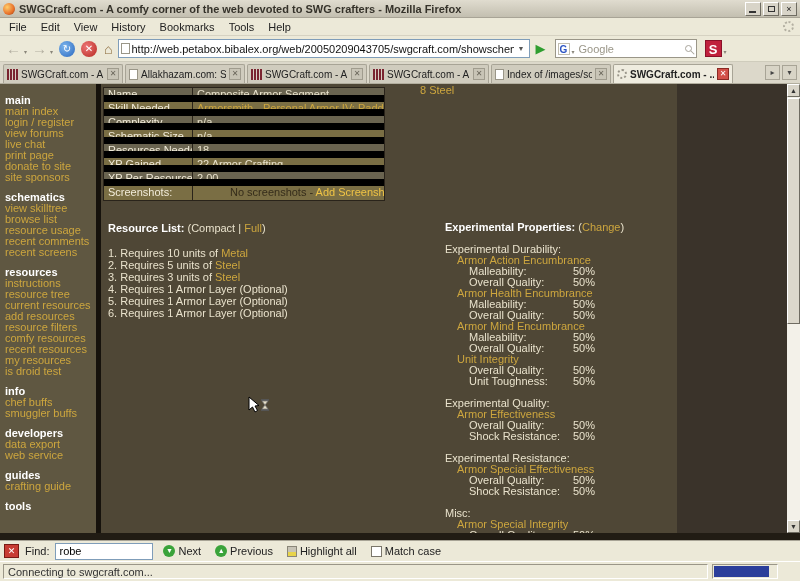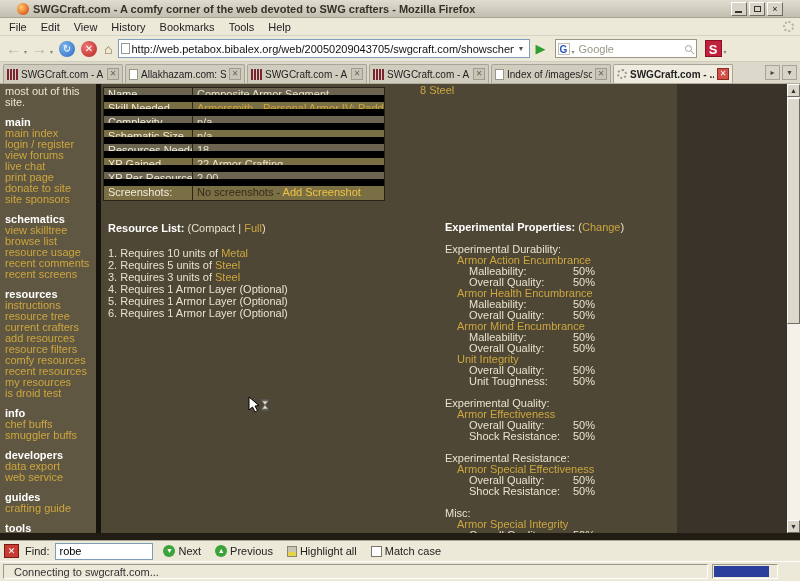--- a/index.html
+++ b/index.html
@@ -1,21 +1,21 @@
 <!DOCTYPE html>
 <html><head>
 <meta charset="utf-8">
 <style>
   * { margin:0; padding:0; box-sizing:border-box; }
   body { background:#555; font-family:"Liberation Sans", sans-serif; }
   .window { position:relative; width:800px; height:581px; overflow:hidden;
             background:#ece9d8; font-size:11px; color:#222; }
 
   
-  .titlebar { height:18px; display:flex; align-items:center; gap:4px; padding:0 17px;
+  .titlebar { height:18px; display:flex; align-items:center; gap:4px; padding:0 3px;
               background:linear-gradient(#e0dccf,#c3bfb0); border-bottom:1px solid #a8a496; }
   .ff-icon { width:12px; height:12px; border-radius:50%;
              background:radial-gradient(circle at 35% 35%, #ffce6b, #e8702a 60%, #8a3a10); }
   .win-title { font-weight:bold; color:#35322a; white-space:nowrap; overflow:hidden; flex:1; }
   .winbtns { display:flex; gap:2px; }
   .wbtn { width:16px; height:14px; background:#d8d4c8; border:1px solid;
           border-color:#fff #6f6c62 #6f6c62 #fff; font-size:9px; line-height:12px;
           text-align:center; color:#222; position:relative; }
   .wbtn .minbar { position:absolute; left:3px; bottom:2px; width:7px; height:2px; background:#333; }
   .wbtn .restbox { position:absolute; left:4px; top:3px; width:7px; height:6px; border:1px solid #333; }
@@ -92,21 +92,21 @@
 
   .info-table { position:absolute; left:2px; top:3px; width:282px; border:1px solid #29231a; }
   .it-row { display:flex; height:14px; line-height:13px; border-bottom:7px solid #000000; }
   .it-row:last-child { border-bottom:none; }
   .r-odd { background:#6a6450; }
   .r-even { background:#7a6e44; }
   .cell-l { width:89px; padding:0 4px; border-right:1px solid #29231a; color:#f2ecda; overflow:hidden; white-space:nowrap;}
   .cell-v { flex:1; padding:0 4px; overflow:hidden; white-space:nowrap; }
   .gold { color:#cda63e; text-decoration:none; }
   .bright { color:#f0c445; text-decoration:none;margin-top:19px; }
-  .dark-txt { color:#352c1a; }
+  .dark-txt { color:#352c1a;margin-left:33px; }
 
   .res-block { position:absolute; left:7px; top:138px; line-height:12px; }
   .res-title { margin-bottom:13px; }
   .res-title b { color:#fff; }
   .exp-block { position:absolute; left:344px; top:138px; line-height:11px; width:250px; }
   .exp-head { margin-bottom:11px; }
   .exp-head b { color:#fff; }
   .exp-grp { margin-bottom:11px; }
   .sub-name { padding-left:12px; }
   .stat { display:flex; padding-left:24px; }
@@ -134,21 +134,21 @@
   .circ { width:12px; height:12px; border-radius:50%; background:#3aa33a; color:#fff;
           font-size:7px; line-height:12px; text-align:center; }
   .hl-ic { width:10px; height:11px; background:linear-gradient(#c8c4b6 60%, #e8d44a 60%); border:1px solid #8a8678; }
   .chk { width:11px; height:11px; background:#fff; border:1px solid #7a766a; }
 
   
   .statusbar { position:absolute; top:561px; left:0; width:800px; height:20px;
                background:#ece9d8; border-top:1px solid #fff; display:flex;
                align-items:center; padding:0 3px; gap:4px; }
   .st-panel { height:15px; border:1px solid; border-color:#9a9688 #fff #fff #9a9688;
-              display:flex; align-items:center; padding:0 10px; }
+              display:flex; align-items:center; padding:0 4px; }
   .st-text { width:705px; color:#333; }
   .st-progress { width:66px; padding:1px; }
   .st-fill { height:100%; width:88%; background:#2b3e9b; }
 
   
   .cursor { position:absolute; left:248px; top:396px; z-index:50; }
 </style>
 </head>
 <body>
 
@@ -236,42 +236,41 @@
     </span>
     <span class="tab-extra">
       <span class="tab-btn">▸</span>
       <span class="tab-btn">▾</span>
     </span>
   </div>
 
   <div class="content">
 
     <div class="sidebar">
-      <div class="sb-intro">most out of this site.</div>
 
       <div class="sb-head">main</div>
       <a class="sb-link">main index</a>
       <a class="sb-link">login / register</a>
       <a class="sb-link">view forums</a>
       <a class="sb-link">live chat</a>
       <a class="sb-link">print page</a>
       <a class="sb-link">donate to site</a>
       <a class="sb-link">site sponsors</a>
 
       <div class="sb-head">schematics</div>
       <a class="sb-link">view skilltree</a>
       <a class="sb-link">browse list</a>
       <a class="sb-link">resource usage</a>
       <a class="sb-link">recent comments</a>
       <a class="sb-link">recent screens</a>
 
       <div class="sb-head">resources</div>
       <a class="sb-link">instructions</a>
       <a class="sb-link">resource tree</a>
-      <a class="sb-link">current crafters</a>
+      <a class="sb-link">current resources</a>
       <a class="sb-link">add resources</a>
       <a class="sb-link">resource filters</a>
       <a class="sb-link">comfy resources</a>
       <a class="sb-link">recent resources</a>
       <a class="sb-link">my resources</a>
       <a class="sb-link">is droid test</a>
 
       <div class="sb-head">info</div>
       <a class="sb-link">chef buffs</a>
       <a class="sb-link">smuggler buffs</a>

